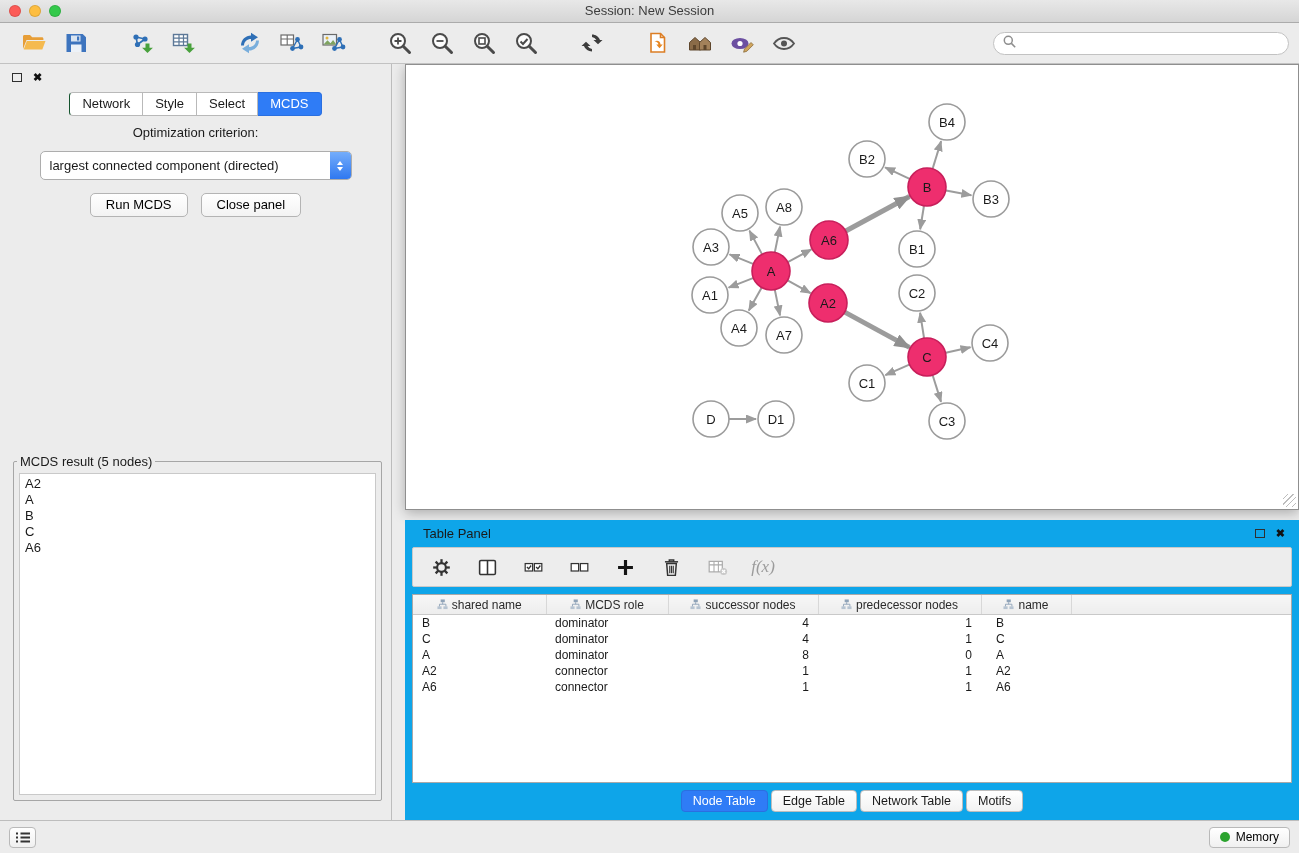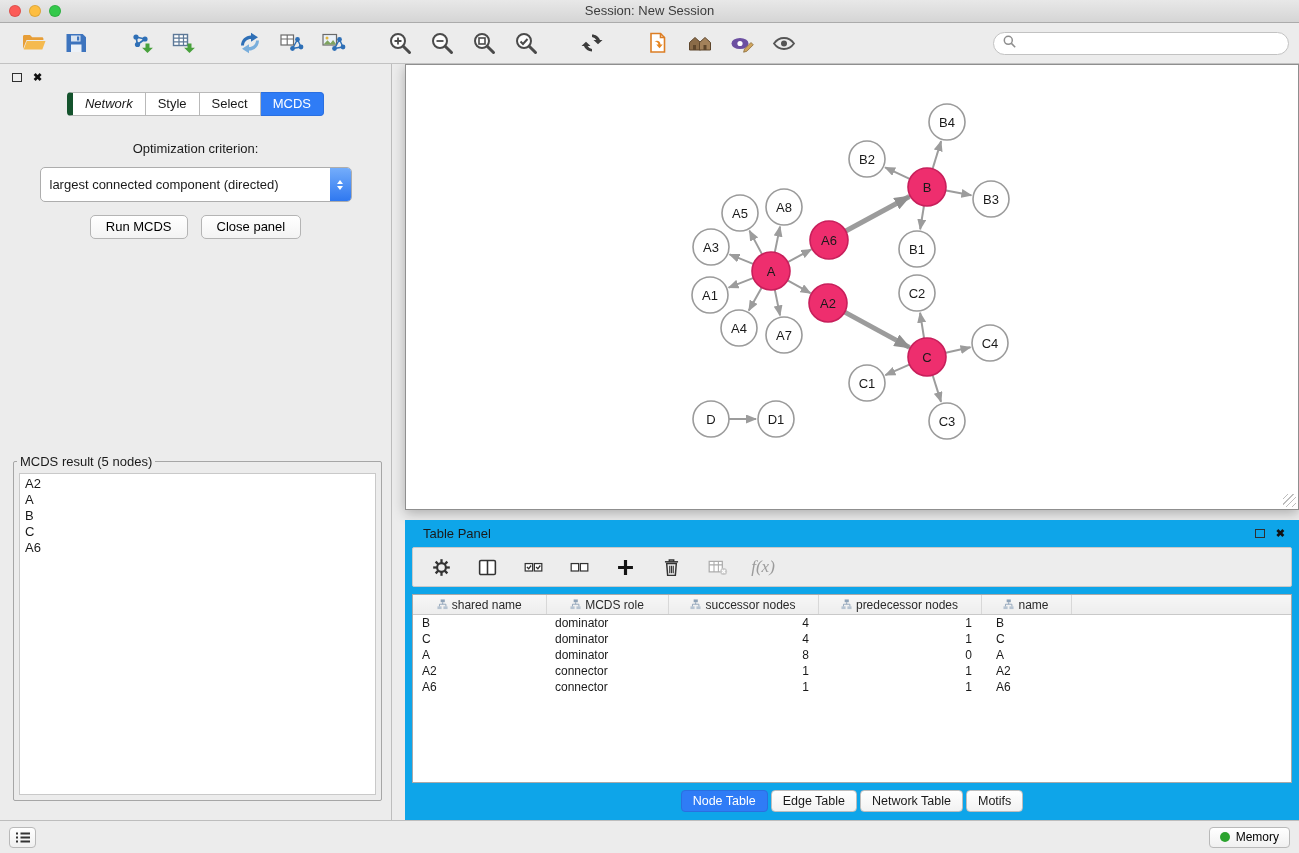--- a/index.html
+++ b/index.html
@@ -35,26 +35,26 @@
   .control-panel{position:absolute;top:0;left:0;bottom:0;width:392px;background:#ECECEC;
                  border-right:1px solid #BDBDBD;box-sizing:border-box;}
   .panel-head{height:26px;display:flex;align-items:center;padding:0 12px;font-size:13px;}
   .panel-title{flex:1;}
   .head-icons{display:flex;align-items:center;gap:11px;}
   .win-float{width:8px;height:7px;border:1.5px solid #2F2F2F;display:inline-block;}
   .win-close{font-size:11px;color:#111;font-weight:bold;line-height:1;}
 
   .cp-tabs{display:flex;justify-content:center;margin-top:2px;}
   .seg{font-size:13px;padding:3px 12px 4px;background:#FFF;border:1px solid #B9B9B9;border-left:none;color:#1A1A1A;}
-  .seg:first-child{border-left:6px solid #14532d;border-radius:4px 0 0 4px;font-style:italic;}
+  .seg:first-child{border-left:1px solid #14532d;border-radius:4px 0 0 4px;}
   .seg:last-child{border-radius:0 4px 4px 0;}
   .seg.active{background:var(--accent-blue,#2F7CF6);border-color:#2A6FE0;color:#FFF;}
 
-  .opt-label{text-align:center;margin-top:25px;font-size:13px;}
-  .combo{width:312px;height:35px;margin:11px auto 0;background:#FFF;border:1px solid #ADADAD;border-radius:5px;
+  .opt-label{text-align:center;margin-top:9px;font-size:13px;}
+  .combo{width:312px;height:29px;margin:11px auto 0;background:#FFF;border:1px solid #ADADAD;border-radius:5px;
          position:relative;display:flex;align-items:center;padding-left:9px;box-sizing:border-box;font-size:13px;}
   .stepper{position:absolute;right:0;top:0;bottom:0;width:21px;border-radius:0 4px 4px 0;
            background:linear-gradient(#74ADFB,#2F78F0);display:flex;flex-direction:column;align-items:center;justify-content:center;gap:2px;}
   .stepper .up{width:0;height:0;border-left:3.5px solid transparent;border-right:3.5px solid transparent;border-bottom:4.5px solid #FFF;}
   .stepper .dn{width:0;height:0;border-left:3.5px solid transparent;border-right:3.5px solid transparent;border-top:4.5px solid #FFF;}
 
   .btn-row{display:flex;justify-content:center;gap:13px;margin-top:13px;}
   .mac-btn{font-size:13px;background:linear-gradient(#FFFFFF,#F3F3F3);border:1px solid #B4B4B4;border-radius:5px;padding:3px 15px 4px;}
 
   .groupbox{position:absolute;left:13px;right:9px;top:390px;bottom:19px;border:1px solid #A6A6A6;border-radius:2px;margin:0;padding:0;}

